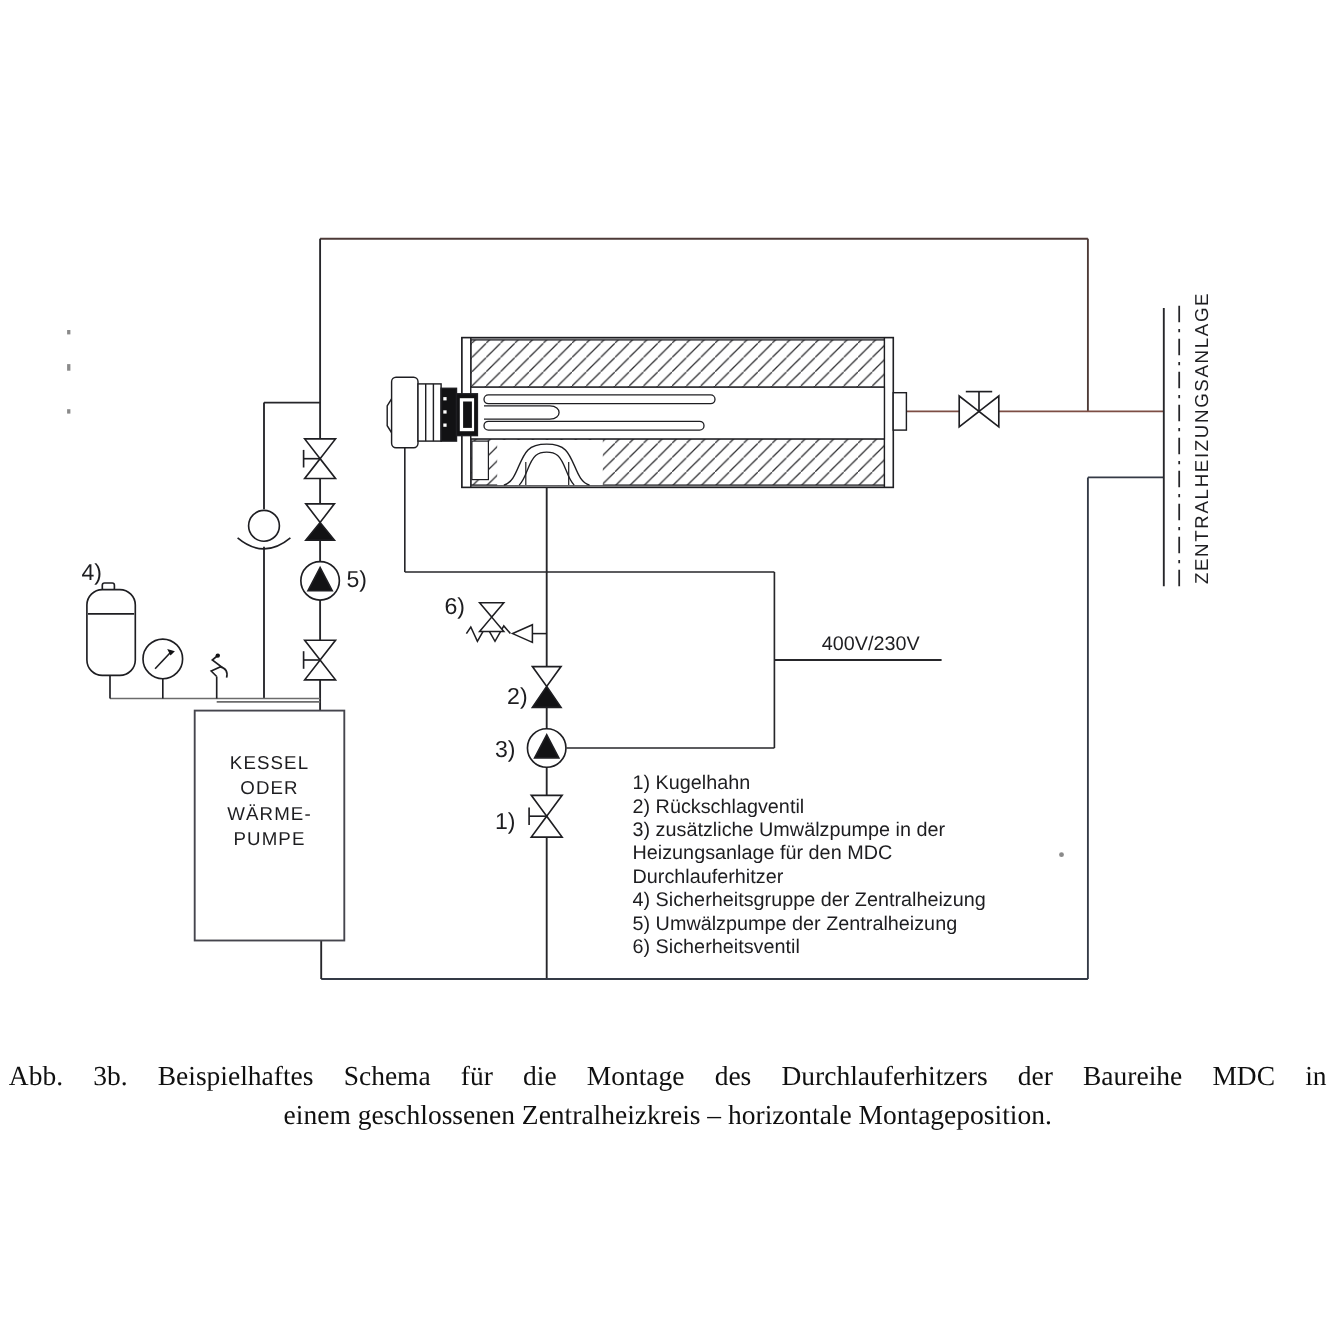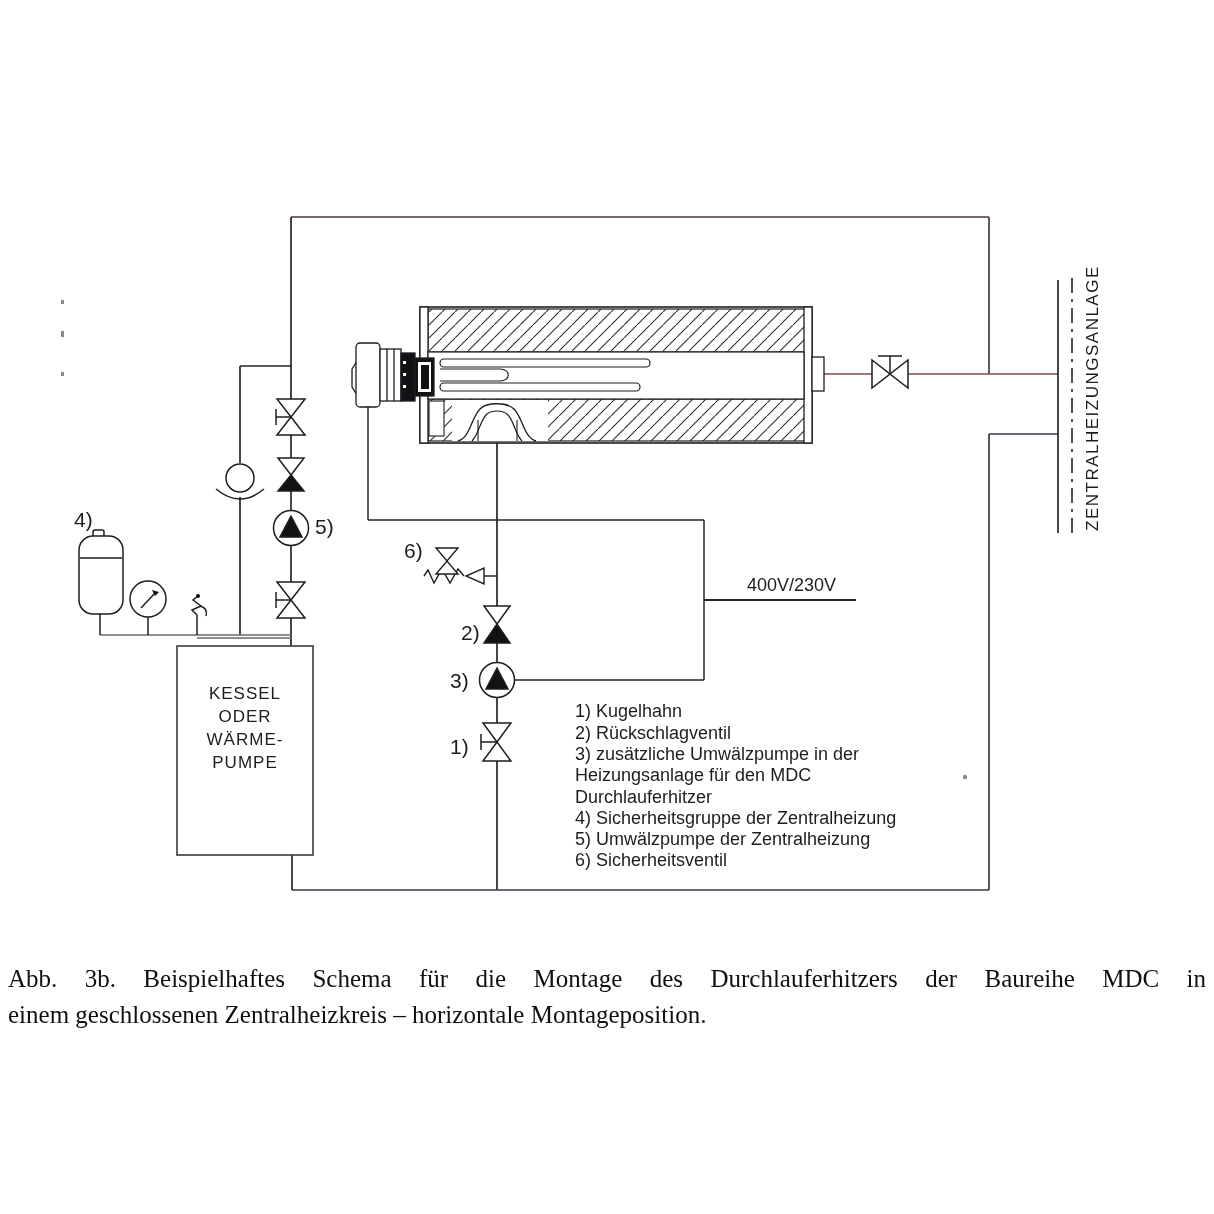--- a/index.html
+++ b/index.html
@@ -7,21 +7,21 @@
         font-family:"Liberation Sans",sans-serif;}
   svg text{font-family:"Liberation Sans",sans-serif;fill:#1d1d20;}
   .numlab{font-size:21px;}
   .kessel{font-size:17px;letter-spacing:1px;}
   .legend{font-size:18px;}
   .power{font-size:18px;}
   .zha{font-size:17px;letter-spacing:1.5px;}
   #caption{position:absolute;left:8px;top:938px;width:1198px;
            font-family:"Liberation Serif",serif;font-size:25px;color:#101010;line-height:1.42;margin-top:23px;}
   #caption .l1{text-align:justify;text-align-last:justify;}
-  #caption .l2{text-align:left;}
+  #caption .l2{text-align:center;}
 </style>
 </head>
 <body>
 
 <div id="page">
 
 <svg width="1214" height="930" viewBox="0 0 1214 930">
   <defs>
     <pattern id="hatch" patternUnits="userSpaceOnUse" width="13" height="13">
       <line x1="0" y1="13" x2="13" y2="0" stroke="#2c2c2f" stroke-width="1.1"></line>

